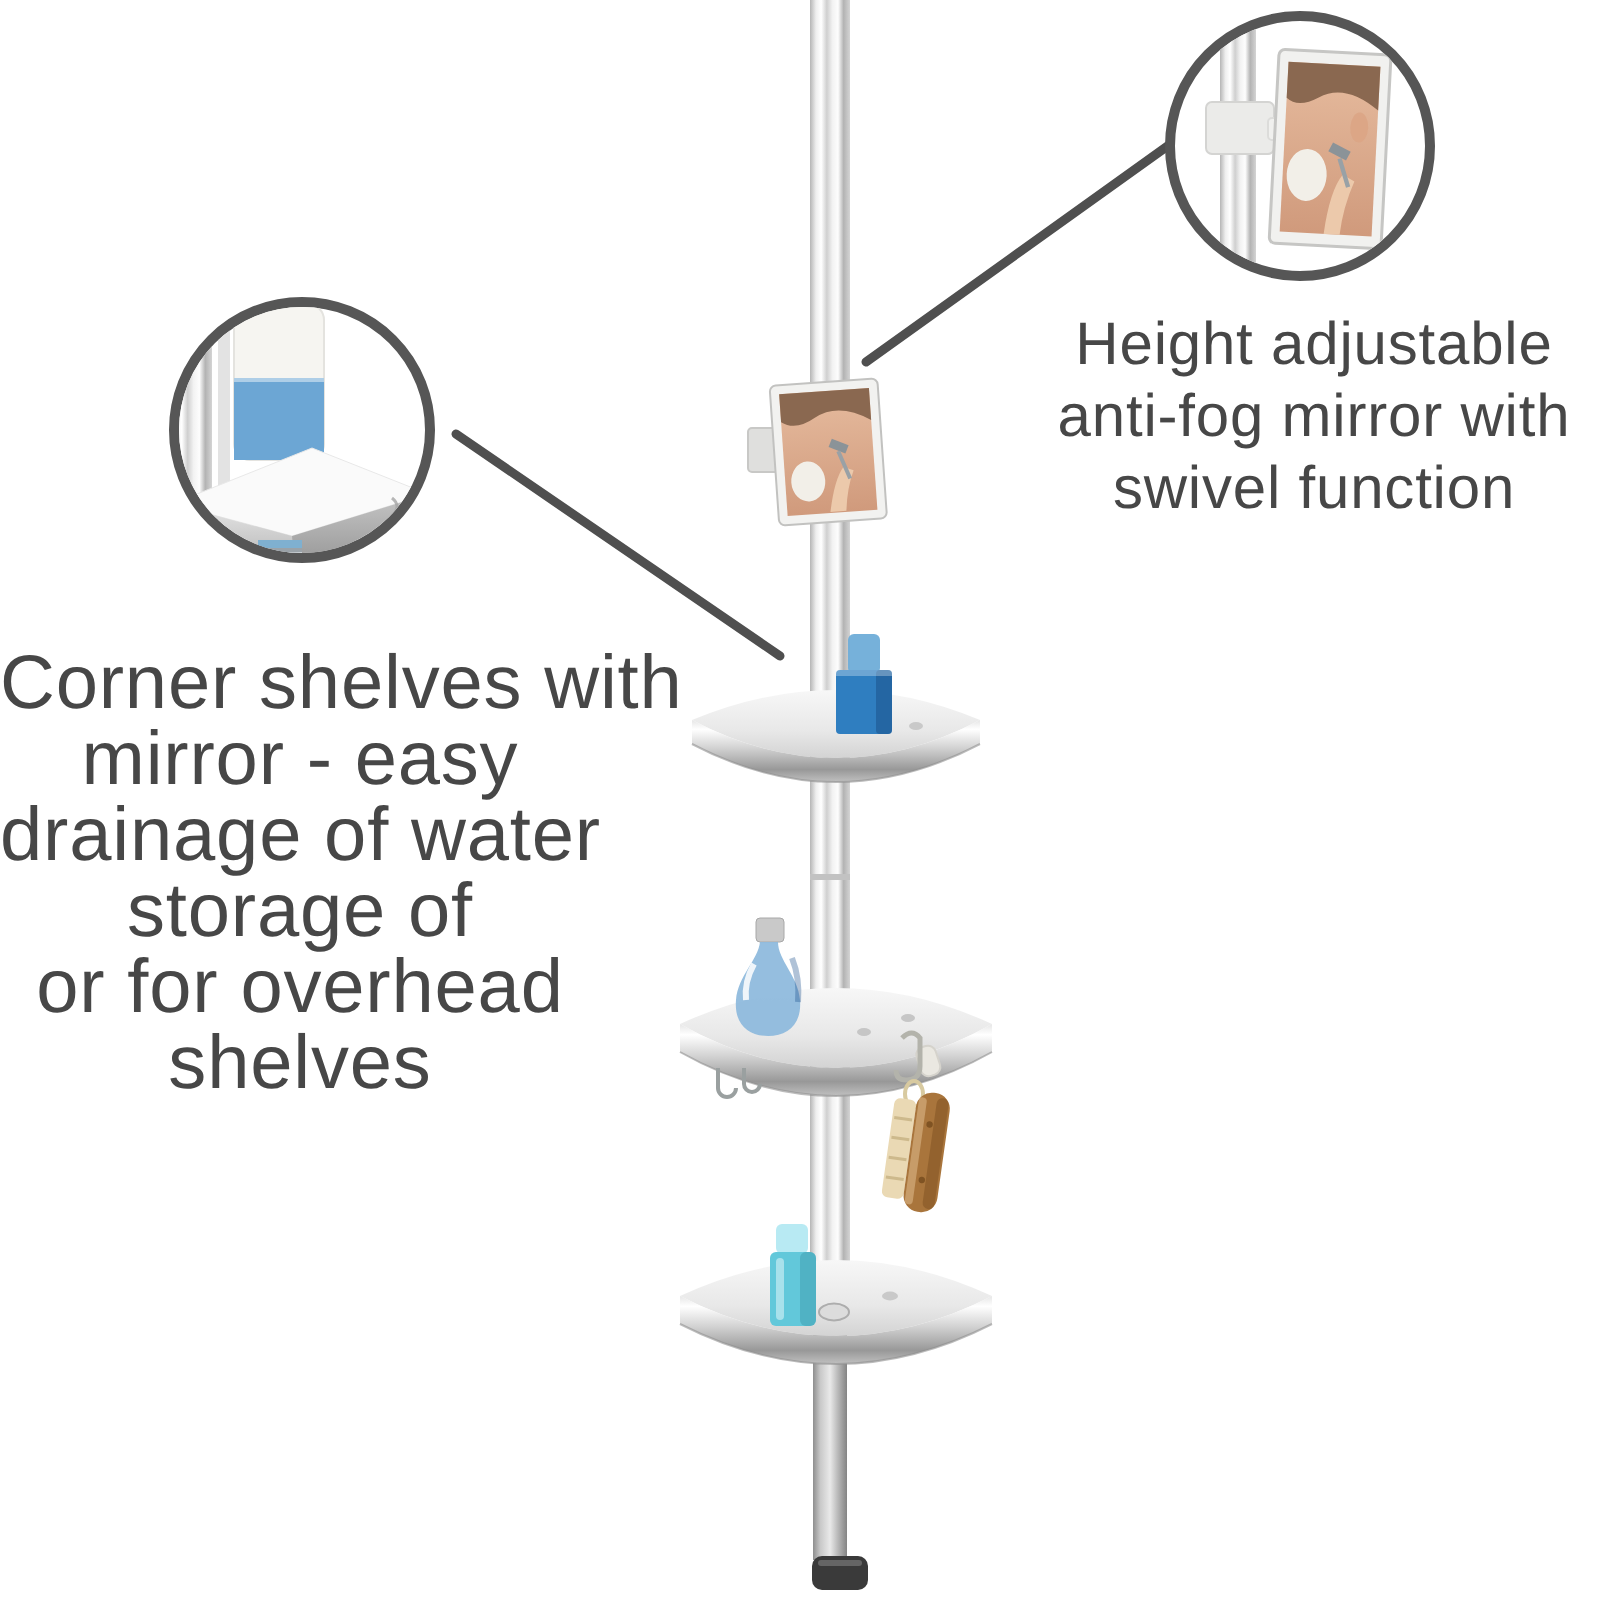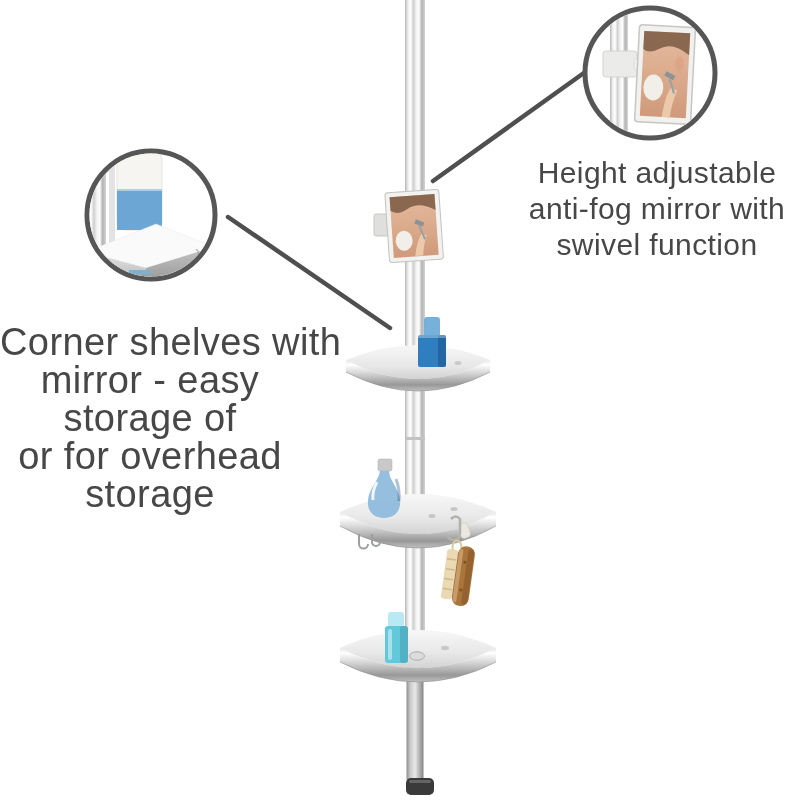--- a/index.html
+++ b/index.html
@@ -186,23 +186,24 @@
         <rect x="665" y="73" width="10" height="5" fill="#8b9398" transform="rotate(25 670 75)"></rect>
         <line x1="670" y1="79" x2="675" y2="93" stroke="#99a1a6" stroke-width="2.2"></line>
       </g>
     </g>
   </g>
 </svg>
 
 <div class="callout callout-left">
   <div class="callout-line">Corner shelves with</div>
   <div class="callout-line">mirror - easy</div>
+  <div class="callout-line">drainage of water</div>
   <div class="callout-line">storage of</div>
   <div class="callout-line">or for overhead</div>
-  <div class="callout-line">storage</div>
+  <div class="callout-line">shelves</div>
 </div>
 
 <div class="callout callout-right">
   <div class="callout-line">Height adjustable</div>
   <div class="callout-line">anti-fog mirror with</div>
   <div class="callout-line">swivel function</div>
 </div>
 
 </div>
 

